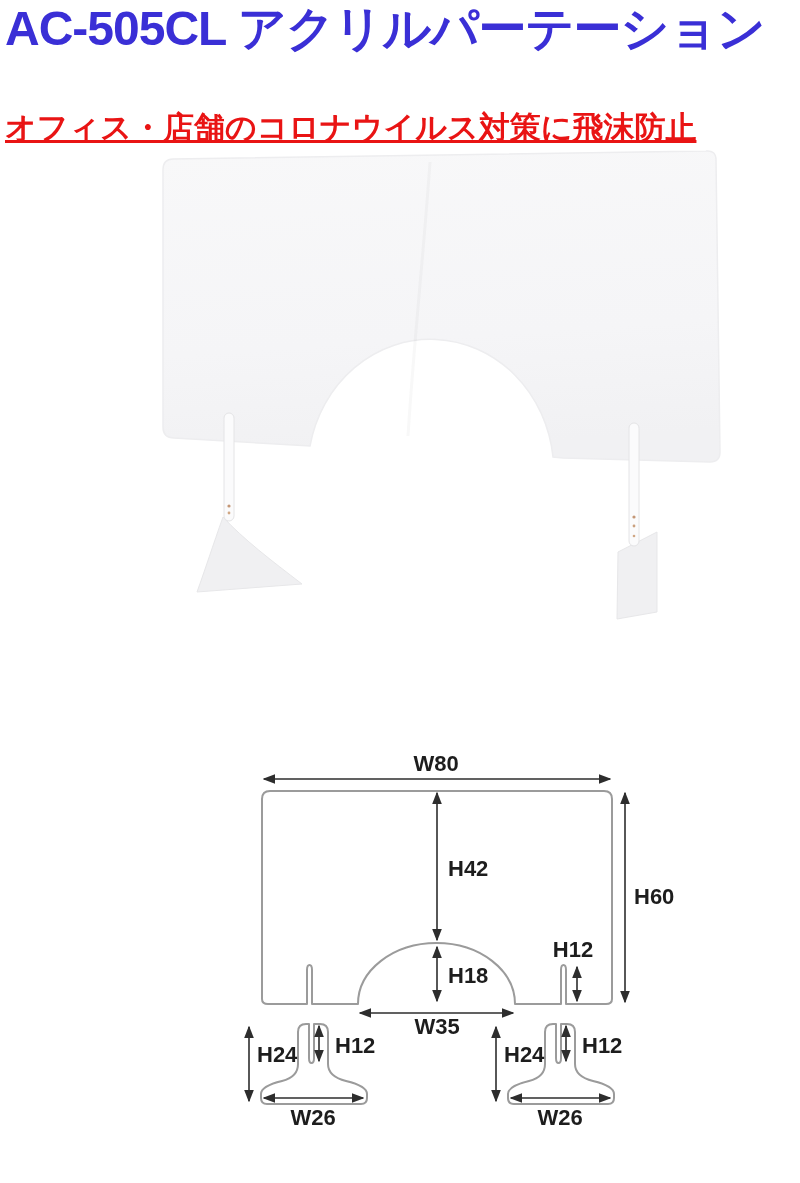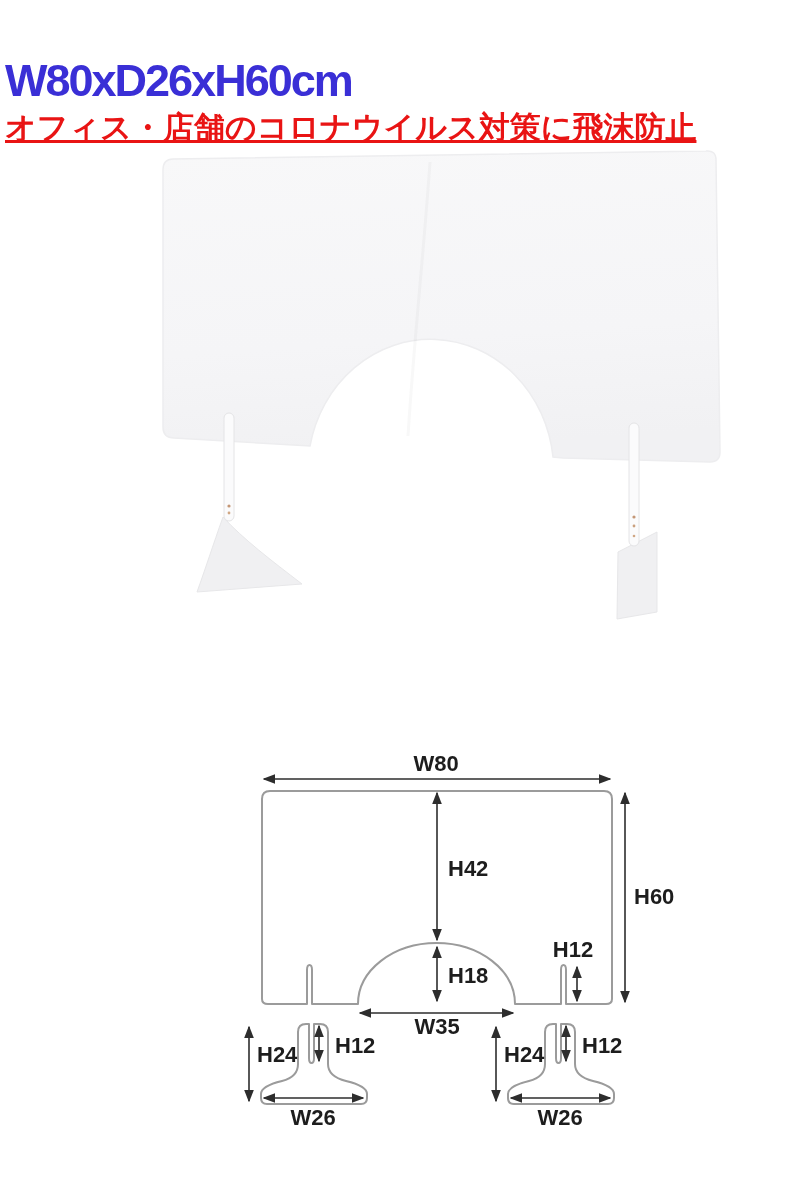--- a/index.html
+++ b/index.html
@@ -16,21 +16,21 @@
   .dl{font-family:"Liberation Sans","DejaVu Sans",sans-serif;font-size:22px;
       font-weight:700;fill:#1d1d1d;}
   .dim{stroke:#2d2d2d;stroke-width:1.6;}
   .outline{stroke:#9b9b9b;stroke-width:2;fill:none;stroke-linejoin:round;}
 </style>
 </head>
 <body>
 
 <div class="stage">
 
-  <div class="title2">W80xD26xH60cm</div>
+  <div class="title1">AC-505CL アクリルパーテーション</div>
   <div class="tagline">オフィス・店舗のコロナウイルス対策に飛沫防止</div>
 
   <svg class="photo" width="800" height="545" viewBox="0 140 800 545" xmlns="http://www.w3.org/2000/svg">
     <defs>
       <linearGradient id="pg" x1="0" y1="0" x2="0.12" y2="1">
         <stop offset="0" stop-color="#f8f8f9"></stop>
         <stop offset="0.65" stop-color="#f5f5f7"></stop>
         <stop offset="1" stop-color="#f1f1f3"></stop>
       </linearGradient>
     </defs>

